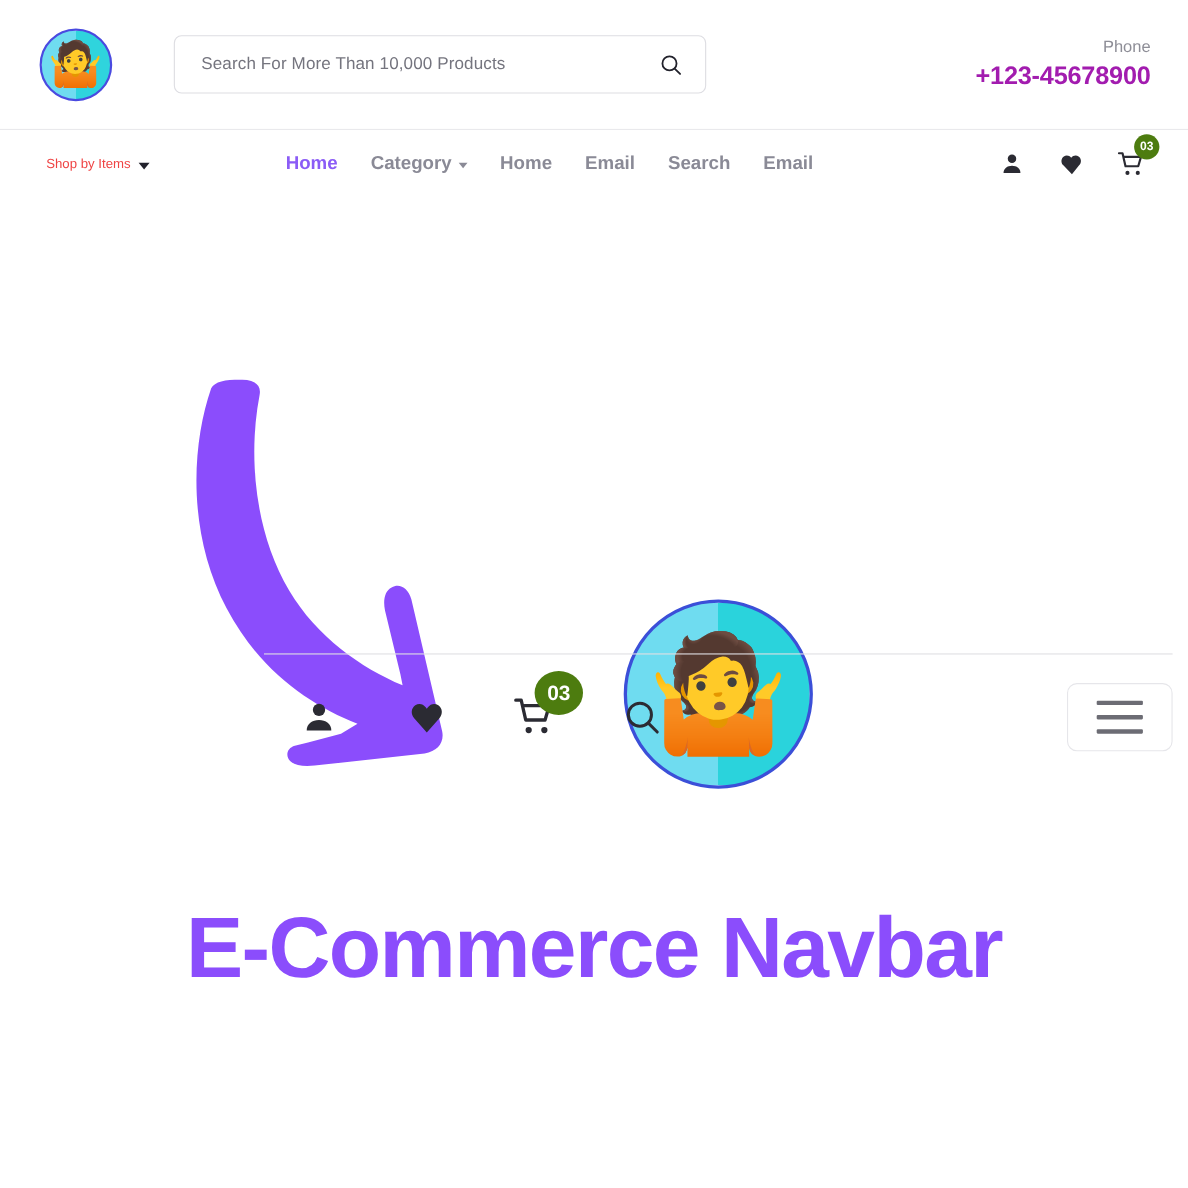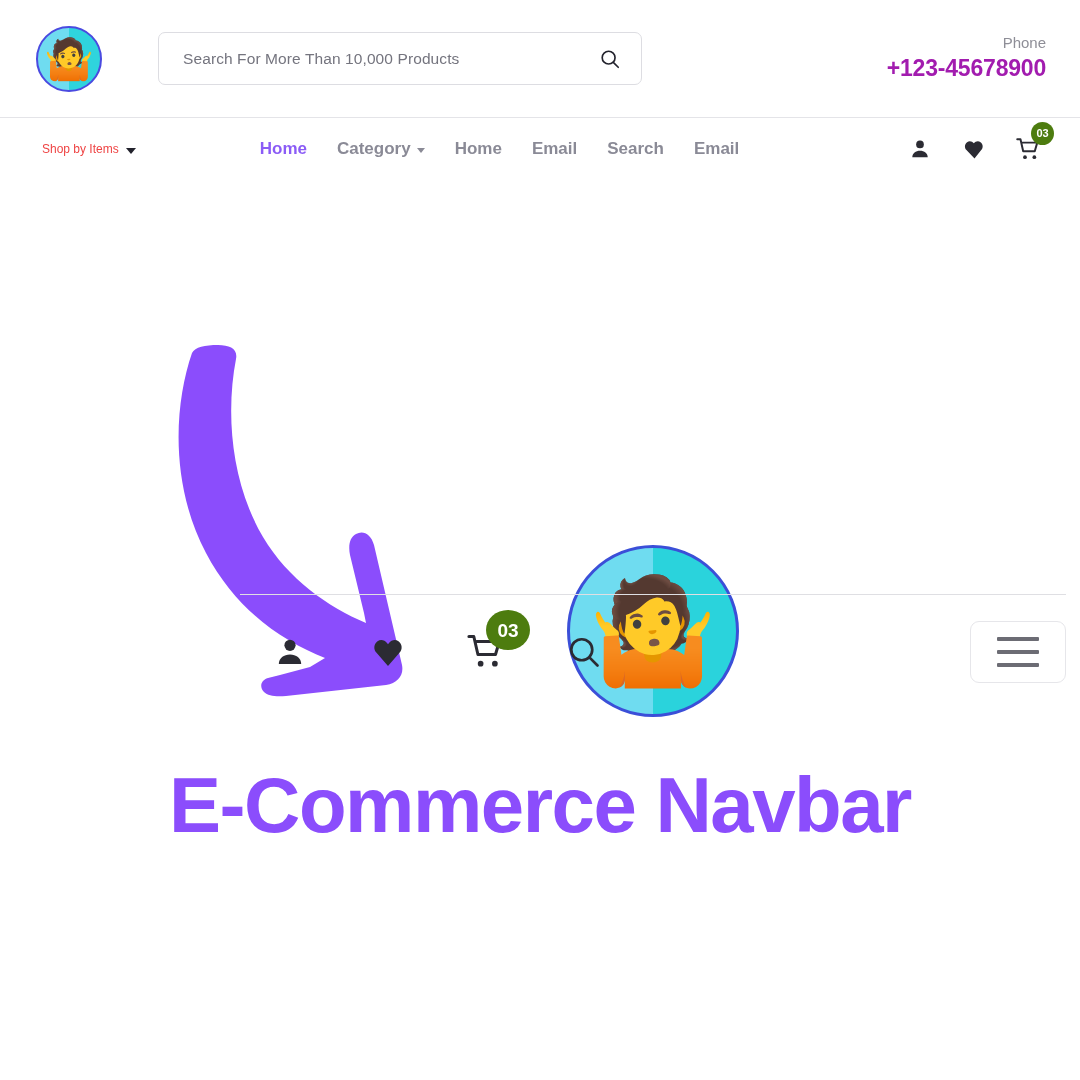--- a/index.html
+++ b/index.html
@@ -255,21 +255,21 @@
     display: block;
     width: 42px; height: 4px;
     background: #6c6c74;
     border-radius: 1px;
   }
 
   
   .title-block {
     position: absolute;
     left: 0; right: 0;
-    top: 570px;
+    top: 626px;
     text-align: center;
     padding: 0 40px;
   }
   .title-line {
     font-size: 78px;
     font-weight: 700;
     color: #8b4dfc;
     letter-spacing: -1.5px;
     line-height: 1.42;
     white-space: nowrap;

